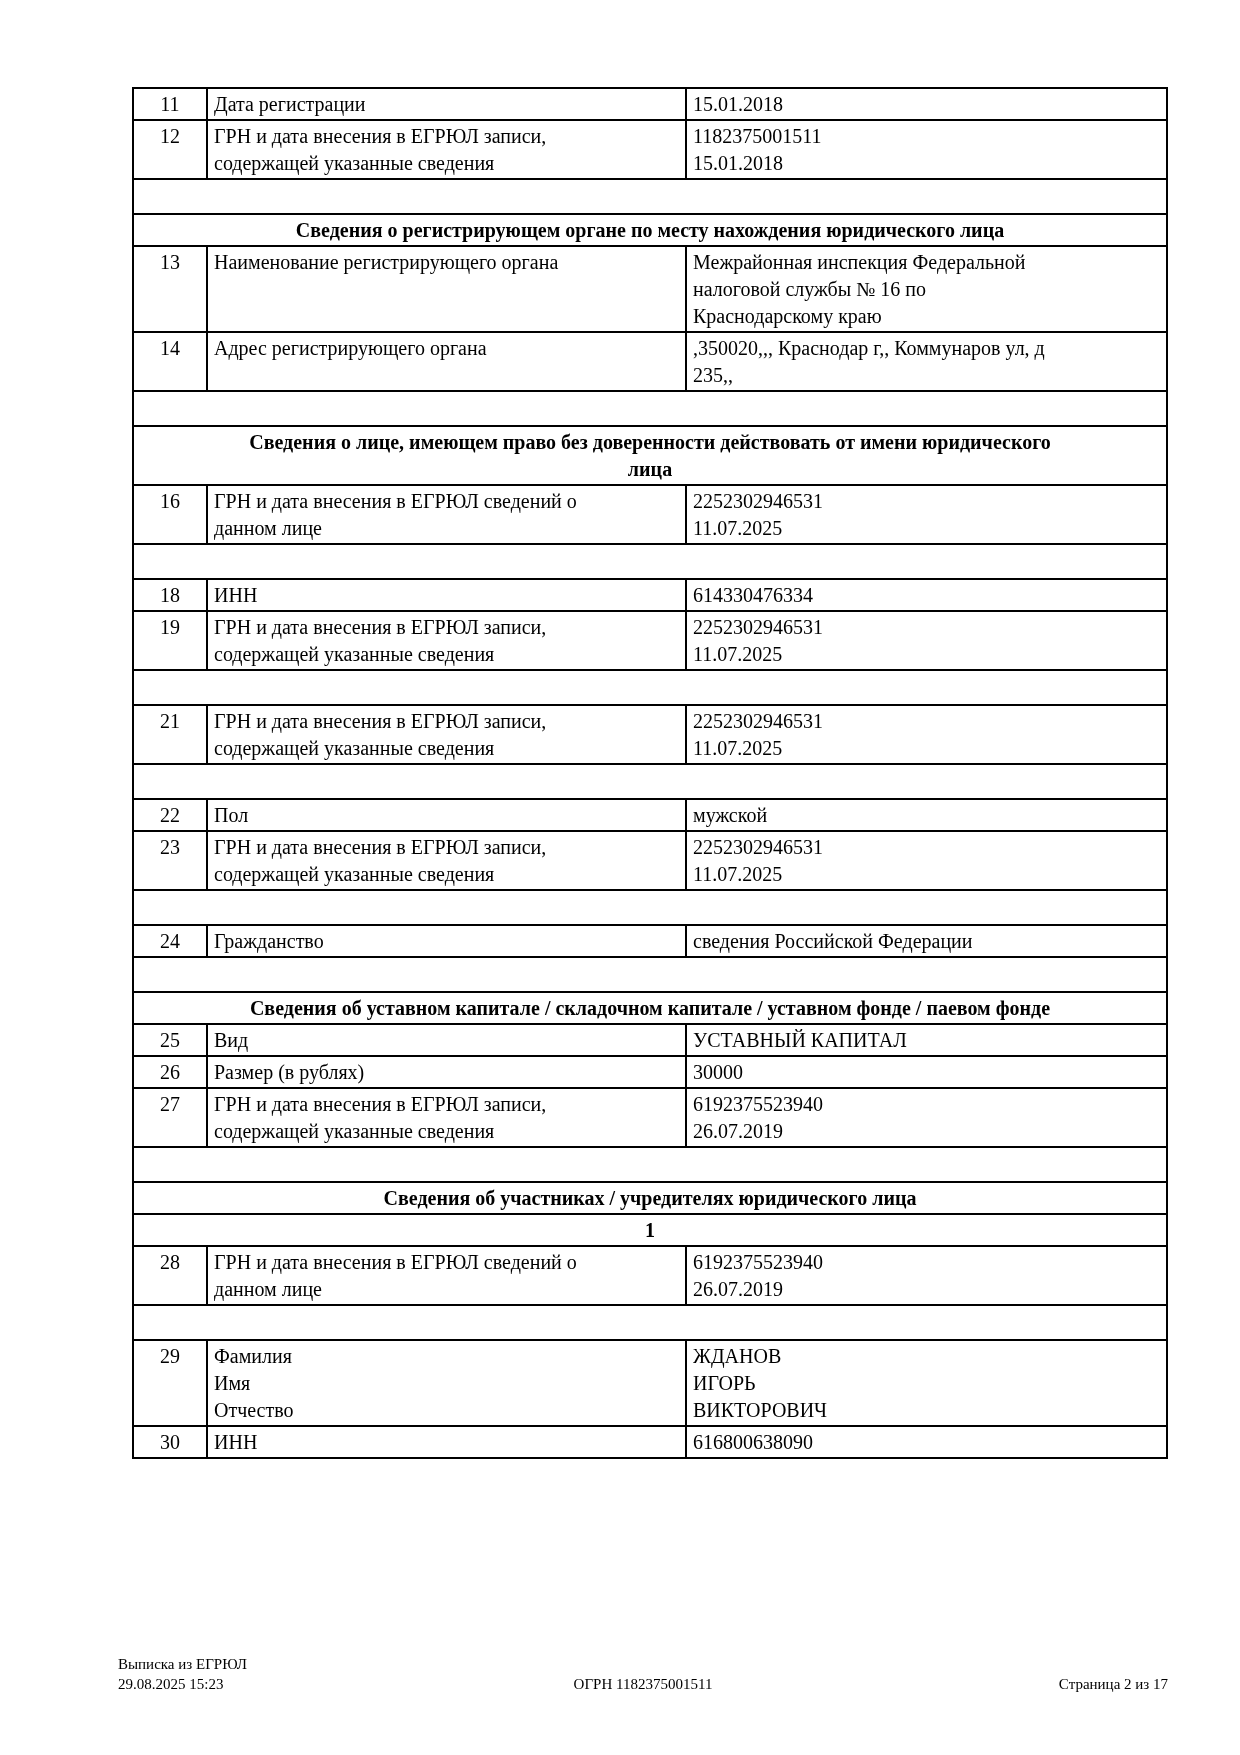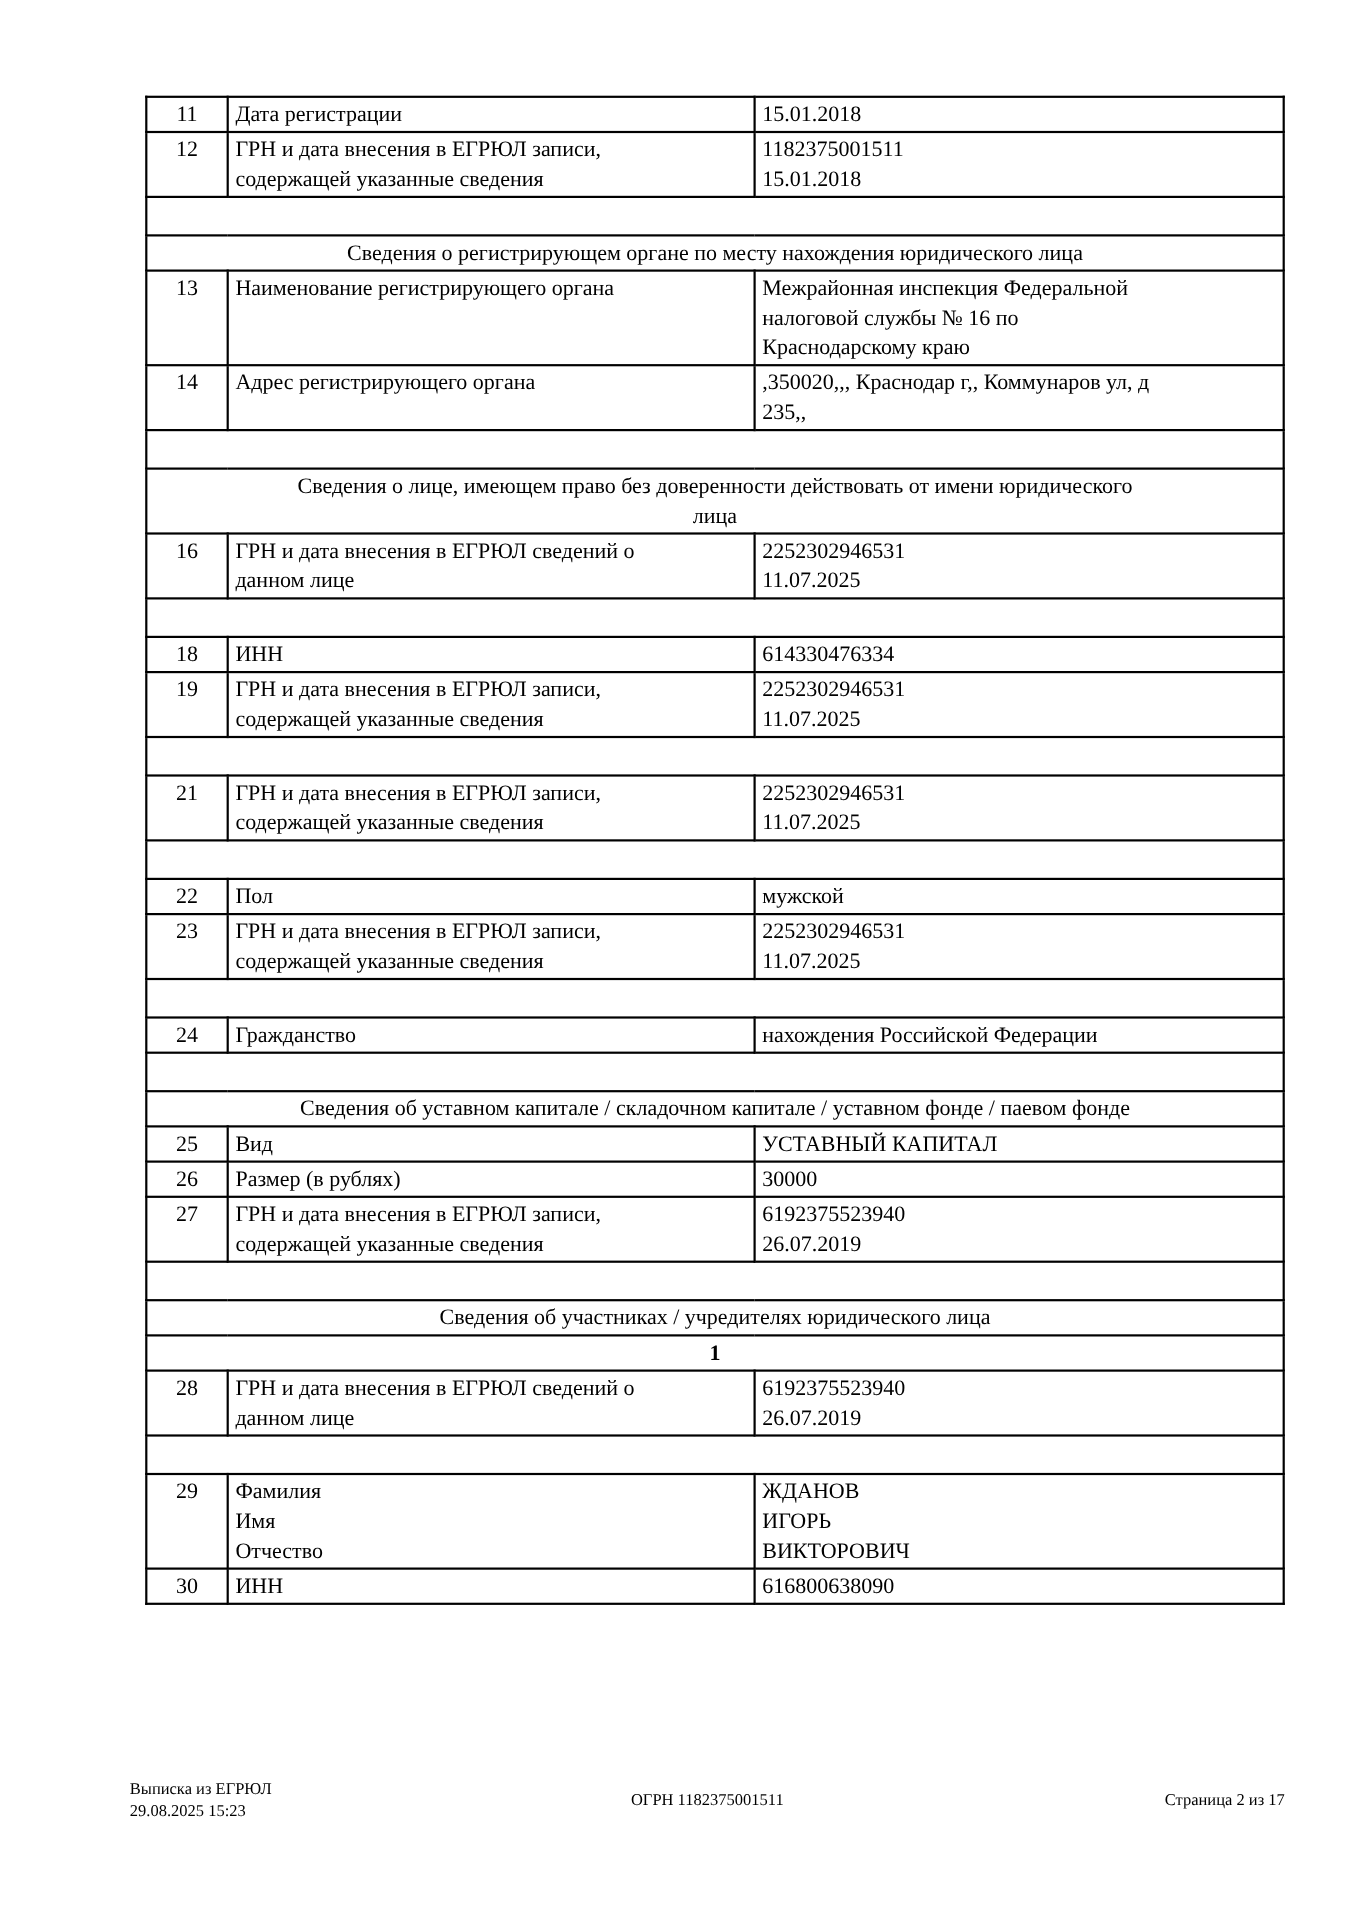--- a/index.html
+++ b/index.html
@@ -31,39 +31,39 @@
     padding: 2px 6px 1px 6px;
     white-space: pre-line;
     word-wrap: break-word;
   }
   td.cell-num {
     text-align: center;
     padding-left: 0;
     padding-right: 0;
   }
   td.cell-section {
-    font-weight: normal;
+    font-weight: bold;
     text-align: center;
     line-height: 30px;
     padding-top: 3px;
     padding-bottom: 2px;
   }
   td.cell-spacer { height: 30px; padding: 0; }
   td.cell-participant {
     font-weight: bold;
     text-align: center;
     line-height: 30px;
   }
   .footer {
     position: absolute;
     left: 118px;
-    top: 1617px;
+    top: 1654px;
     width: 1050px;
     display: flex;
-    align-items: center;
+    align-items: flex-end;
     font-size: 15px;
     line-height: 20px;
   }
   .f-left  { width: 330px; text-align: left; }
   .f-center{ flex: 1; text-align: center; }
   .f-right { width: 330px; text-align: right; }
 </style>
 </head>
 <body>
 
@@ -160,21 +160,21 @@
 содержащей указанные сведения</td>
           <td class="cell-value">2252302946531
 11.07.2025</td>
         </tr>
         <tr>
           <td class="cell-spacer" colspan="3"></td>
         </tr>
         <tr>
           <td class="cell-num">24</td>
           <td class="cell-label">Гражданство</td>
-          <td class="cell-value">нахождения Российской Федерации</td>
+          <td class="cell-value">сведения Российской Федерации</td>
         </tr>
         <tr>
           <td class="cell-spacer" colspan="3"></td>
         </tr>
         <tr>
           <td class="cell-section" colspan="3">Сведения об уставном капитале / складочном капитале / уставном фонде / паевом фонде</td>
         </tr>
         <tr>
           <td class="cell-num">25</td>
           <td class="cell-label">Вид</td>

